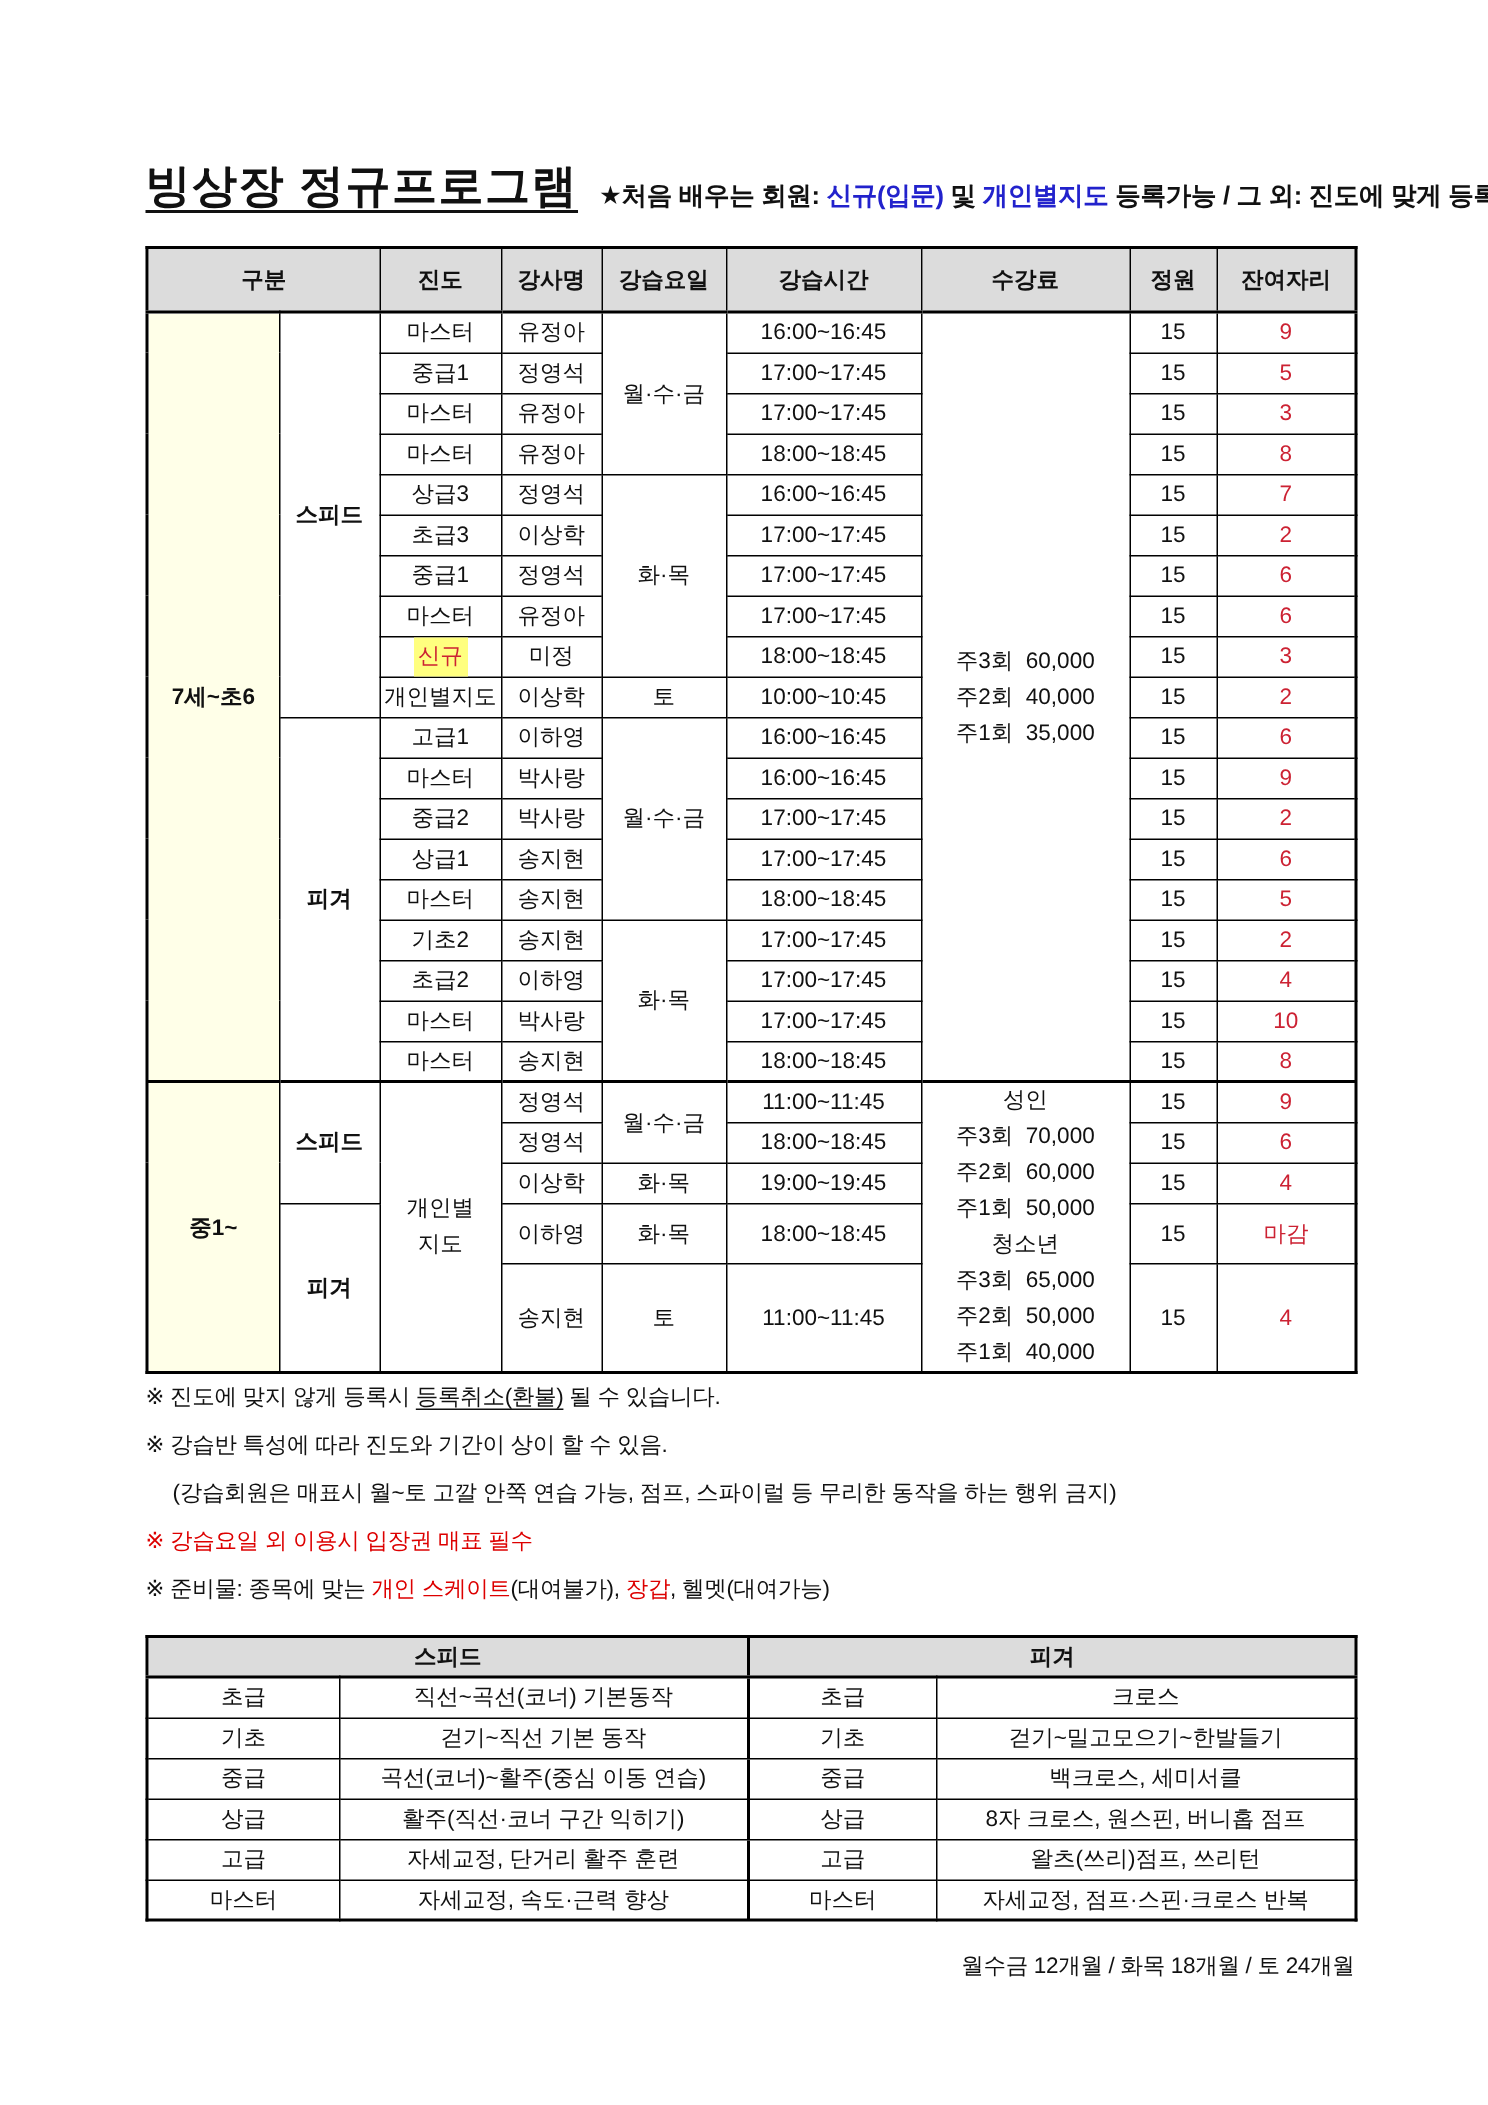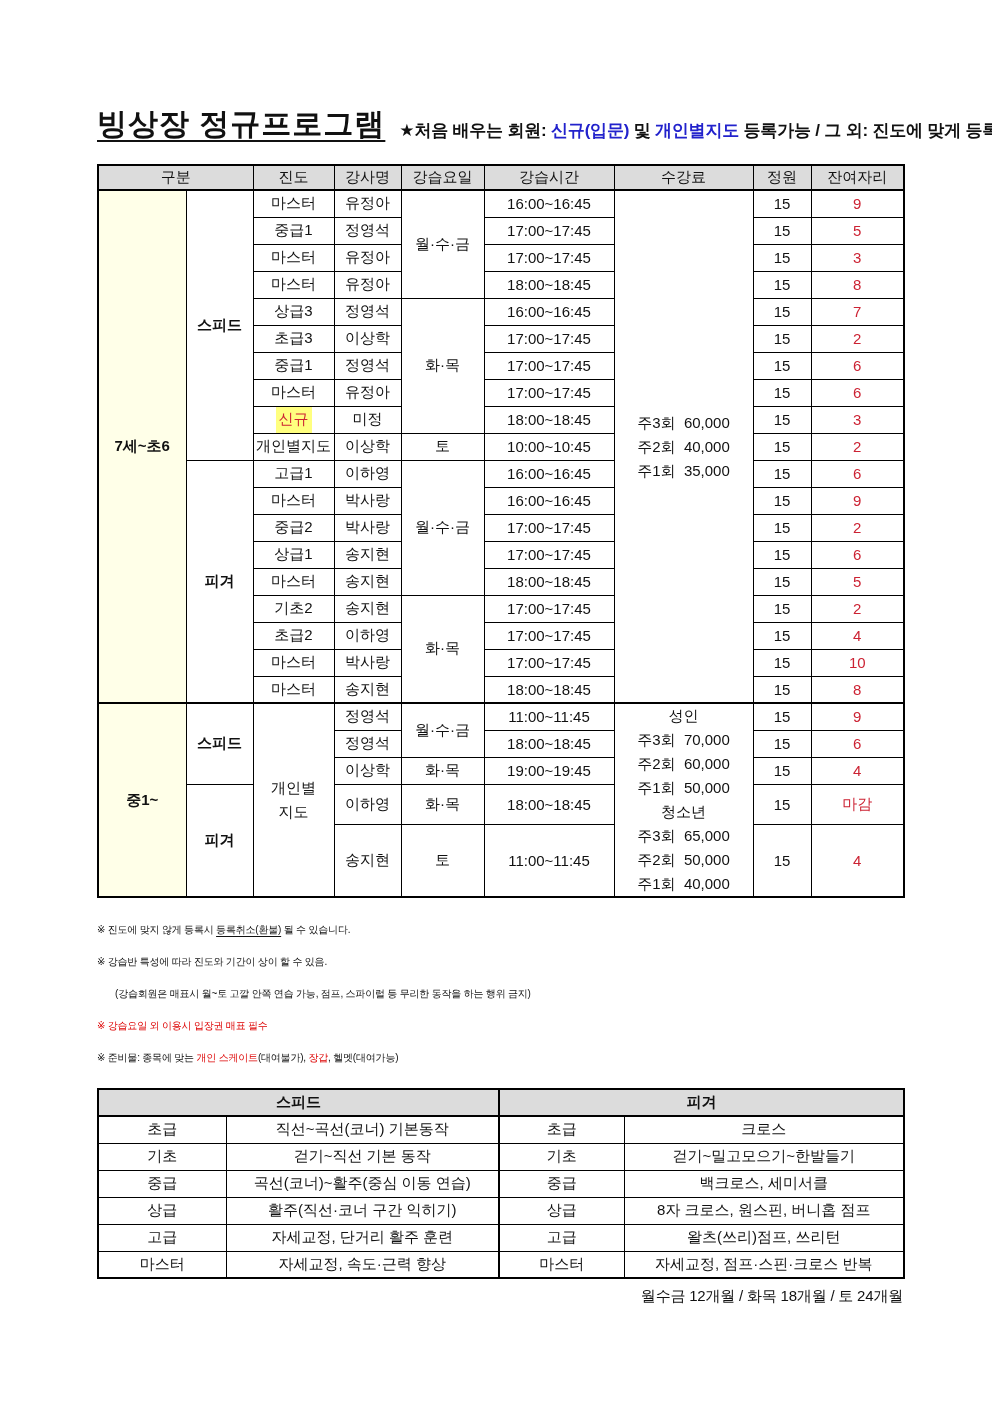--- a/index.html
+++ b/index.html
@@ -17,46 +17,46 @@
   .doc-title{font-size:30px;font-weight:bold;margin:0;letter-spacing:1px;
     text-decoration:underline;text-underline-offset:6px;text-decoration-thickness:2px;white-space:nowrap;}
   .subtitle{font-size:17px;font-weight:bold;margin-left:14px;padding-bottom:3px;white-space:nowrap;letter-spacing:-0.2px;}
   .subtitle .blue{color:var(--c-blue);}
 
   
   table{border-collapse:collapse;table-layout:fixed;}
   .main-table{width:806px;border:2px solid var(--c-border);}
   .main-table th,.main-table td{border:1px solid var(--c-border);text-align:center;vertical-align:middle;
     font-size:15px;padding:0 2px;height:27px;overflow:hidden;}
-  .main-table thead th{background:var(--c-header_bg);font-weight:normal;height:25px;border-bottom:2px solid var(--c-border);}
+  .main-table thead th{background:var(--c-header_bg);font-weight:bold;height:43px;border-bottom:2px solid var(--c-border);}
   .group-cell{background:var(--c-group_bg);font-weight:bold;}
   .disc-cell{font-weight:bold;}
   .remaining{color:var(--c-red);}
   .fee-cell .fee-line{line-height:24px;white-space:pre;}
   .jindo-cell .jindo-line{line-height:24px;}
   .g2-first td{border-top:2px solid var(--c-border);}
   .tall-row td{height:73px;}
   .new-hl{background:var(--c-highlight_bg);color:var(--c-red);padding:11px 3px;}
 
   
-  .notes{width:830px;margin-top:16px;font-size:10px;}
+  .notes{width:830px;font-size:15px;}
   .note-line{line-height:32px;white-space:nowrap;letter-spacing:-0.2px;}
   .note-line .u{text-decoration:underline;text-underline-offset:3px;}
   .note-line .red{color:var(--c-note_red);}
   .note-red{color:var(--c-note_red);}
   .note-indent{padding-left:18px;}
 
   
   .level-table{width:806px;border:2px solid var(--c-border);margin-top:14px;}
   .level-table th,.level-table td{border:1px solid var(--c-border);text-align:center;vertical-align:middle;
     font-size:15px;padding:0 2px;height:27px;overflow:hidden;}
   .level-table thead th{background:var(--c-header_bg);font-weight:bold;border-bottom:2px solid var(--c-border);}
   .level-table .mid{border-left:2px solid var(--c-border);}
 
-  .footer-note{width:806px;text-align:right;font-size:15px;margin-top:8px;letter-spacing:-0.2px;}
+  .footer-note{width:806px;text-align:right;font-size:15px;margin-top:20px;letter-spacing:-0.2px;}
 </style>
 </head>
 <body>
 
 <div class="page">
 
   <div class="title-row">
     <h1 class="doc-title">빙상장 정규프로그램</h1>
     <div class="subtitle"><span>★</span><span>처음 배우는 회원: </span><span class="blue">신규(입문)</span><span> 및 </span><span class="blue">개인별지도</span><span> 등록가능 / 그 외: 진도에 맞게 등록</span></div>
   </div>

